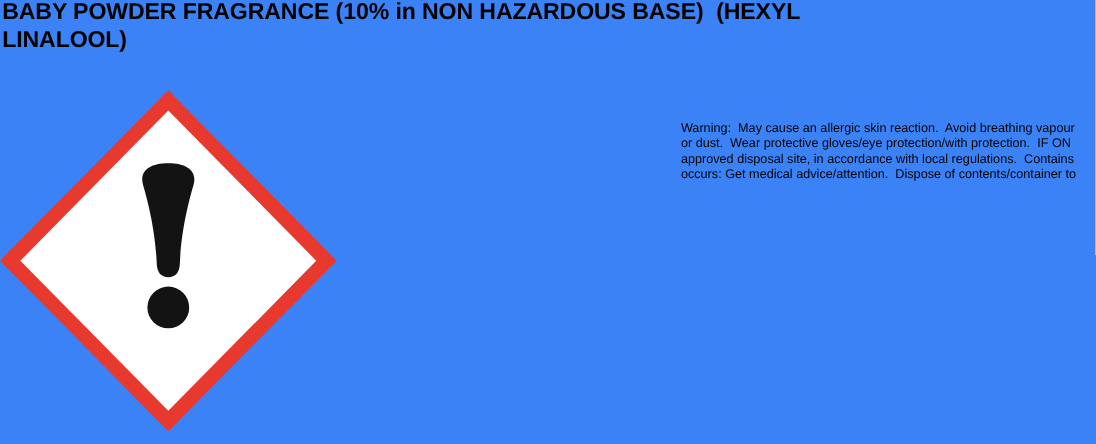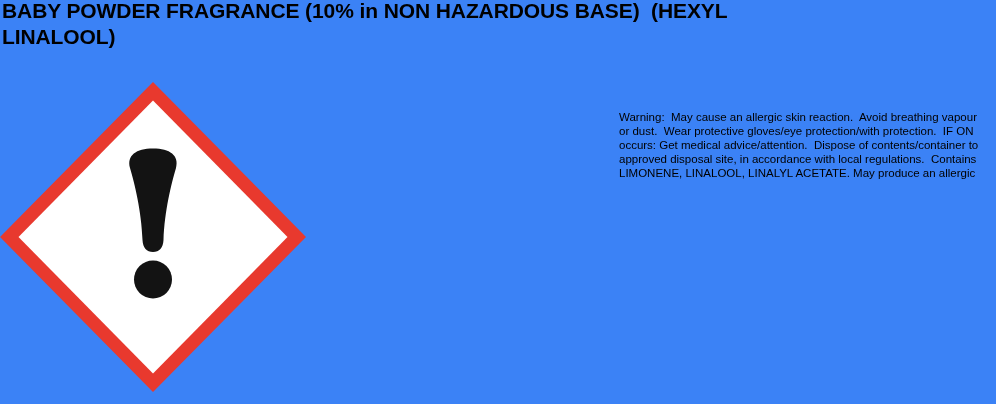--- a/index.html
+++ b/index.html
@@ -65,18 +65,17 @@
                C 171.5,101 164.5,129 163.5,158
                C 163.1,166 159.3,170 153,170
                C 146.7,170 142.9,166 142.5,158 Z" fill="#131313"></path>
       <circle cx="153" cy="197.5" r="19" fill="#131313"></circle>
     </svg>
   </div>
 
   <div class="warning">
     <div class="warning-line">Warning:  May cause an allergic skin reaction.  Avoid breathing vapour</div>
     <div class="warning-line">or dust.  Wear protective gloves/eye protection/with protection.  IF ON</div>
+    <div class="warning-line">approved disposal site, in accordance with local regulations.  Contains</div>
     <div class="warning-line">occurs: Get medical advice/attention.  Dispose of contents/container to</div>
-    <div class="warning-line">approved disposal site, in accordance with local regulations.  Contains</div>
-    <div class="warning-line">LIMONENE, LINALOOL, LINALYL ACETATE. May produce an allergic</div>
   </div>
 
 </div>
 
 </body></html>

